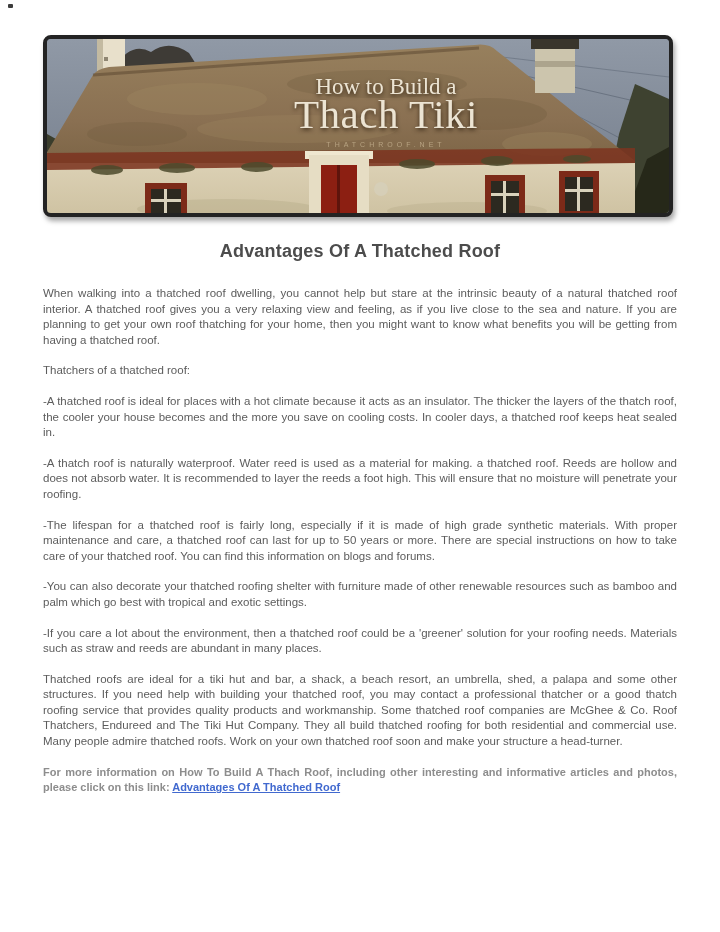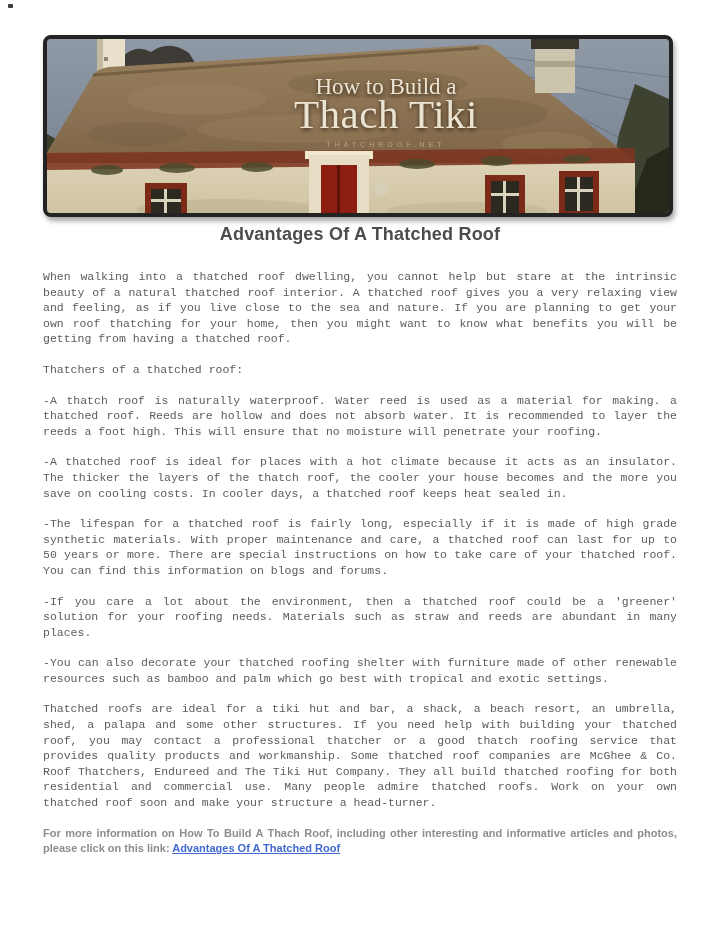--- a/index.html
+++ b/index.html
@@ -47,39 +47,38 @@
     font-family: "Liberation Sans", sans-serif;
     font-size: 7px;
     letter-spacing: 4px;
     color: #c9b694;
     opacity: 0.75;
     text-shadow: none;
   }
   
   .content {
     position: absolute;
-    left: 43px; top: 224px;
+    left: 43px; top: 241px;
     width: 634px;
     filter: blur(0.3px);
   }
   .article-title {
     margin: 0 0 24px 0;
     text-align: center;
     font-size: 18px;
     font-weight: bold;
     color: #4c4c4c;
     letter-spacing: 0.2px;
   }
   .content p {
     margin: 0 0 15px 0;
     font-size: 11.5px;
     line-height: 15.6px;
     color: #5c5c5c;
     text-align: justify;
-    font-family: Liberation Mono, monospace;
   }
   .content p.no-justify { text-align: left; }
   .footer-note {
     font-size: 11px;
     line-height: 15.6px;
     font-weight: bold;
     color: #8d8d8d;
     text-align: justify;
   }
   .footer-note a {
@@ -204,23 +203,23 @@
       <div class="hero-line2">Thach Tiki</div>
       <div class="hero-sub">THATCHROOF.NET</div>
     </div>
   </div>
 
   <div class="content">
     <h1 class="article-title">Advantages Of A Thatched Roof</h1>
 
     <p>When walking into a thatched roof dwelling, you cannot help but stare at the intrinsic beauty of a natural thatched roof interior. A thatched roof gives you a very relaxing view and feeling, as if you live close to the sea and nature. If you are planning to get your own roof thatching for your home, then you might want to know what benefits you will be getting from having a thatched roof.</p>
     <p class="no-justify">Thatchers of a thatched roof:</p>
+    <p>-A thatched roof is ideal for places with a hot climate because it acts as an insulator. The thicker the layers of the thatch roof, the cooler your house becomes and the more you save on cooling costs. In cooler days, a thatched roof keeps heat sealed in.</p>
     <p>-A thatch roof is naturally waterproof. Water reed is used as a material for making. a thatched roof. Reeds are hollow and does not absorb water. It is recommended to layer the reeds a foot high. This will ensure that no moisture will penetrate your roofing.</p>
-    <p>-A thatched roof is ideal for places with a hot climate because it acts as an insulator. The thicker the layers of the thatch roof, the cooler your house becomes and the more you save on cooling costs. In cooler days, a thatched roof keeps heat sealed in.</p>
     <p>-The lifespan for a thatched roof is fairly long, especially if it is made of high grade synthetic materials. With proper maintenance and care, a thatched roof can last for up to 50 years or more. There are special instructions on how to take care of your thatched roof. You can find this information on blogs and forums.</p>
+    <p>-You can also decorate your thatched roofing shelter with furniture made of other renewable resources such as bamboo and palm which go best with tropical and exotic settings.</p>
     <p>-If you care a lot about the environment, then a thatched roof could be a 'greener' solution for your roofing needs. Materials such as straw and reeds are abundant in many places.</p>
-    <p>-You can also decorate your thatched roofing shelter with furniture made of other renewable resources such as bamboo and palm which go best with tropical and exotic settings.</p>
     <p>Thatched roofs are ideal for a tiki hut and bar, a shack, a beach resort, an umbrella, shed, a palapa and some other structures. If you need help with building your thatched roof, you may contact a professional thatcher or a good thatch roofing service that provides quality products and workmanship. Some thatched roof companies are McGhee &amp; Co. Roof Thatchers, Endureed and The Tiki Hut Company. They all build thatched roofing for both residential and commercial use. Many people admire thatched roofs. Work on your own thatched roof soon and make your structure a head-turner.</p>
 
     <div class="footer-note"><span>For more information on How To Build A Thach Roof, including other interesting and informative articles and photos, please click on this link: </span><a href="#">Advantages Of A Thatched Roof</a></div>
   </div>
 
 </div>
 
 </body></html>

